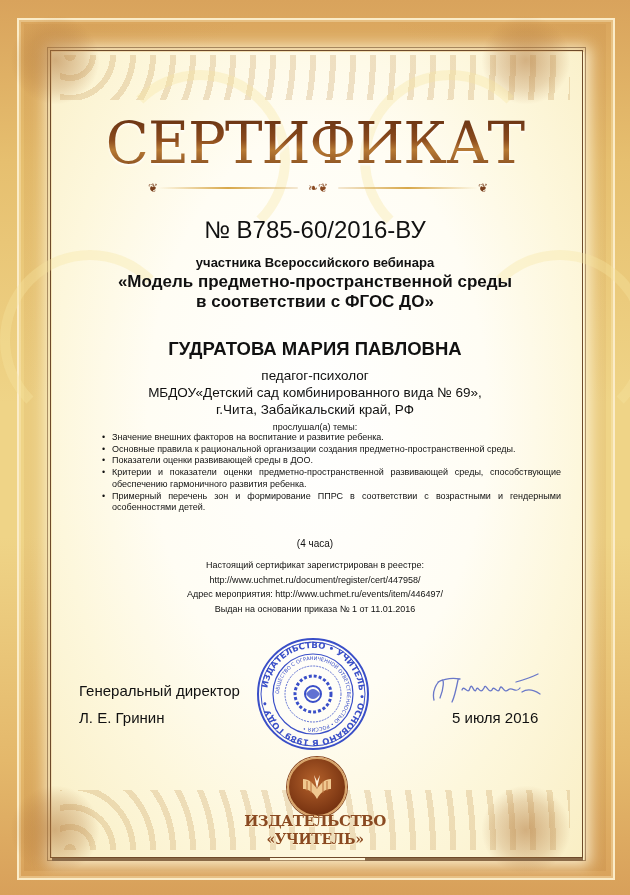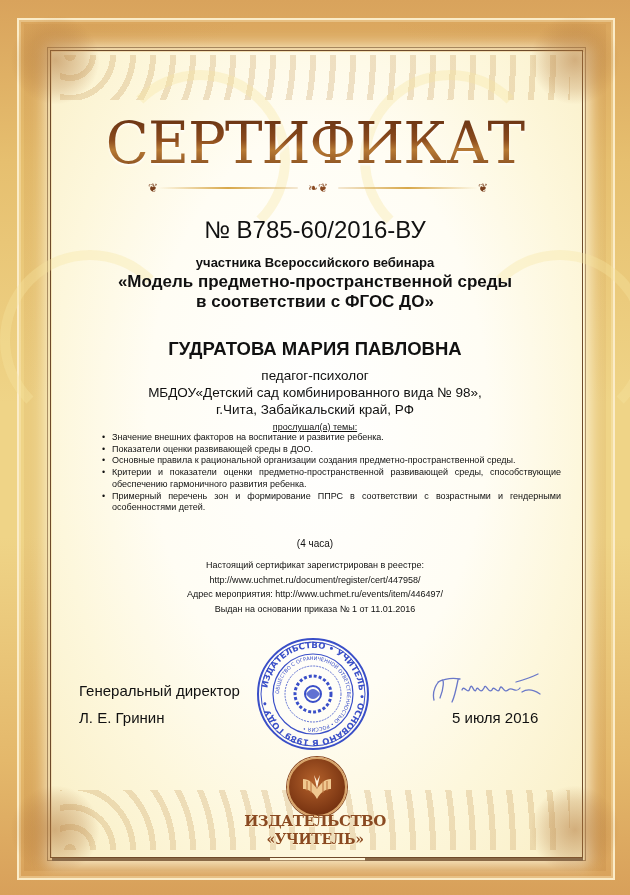--- a/index.html
+++ b/index.html
@@ -1,21 +1,21 @@
 <!DOCTYPE html>
 <html><head>
   <meta charset="utf-8">
   <style>
     html, body { margin: 0; padding: 0; }
     body {
       width: 630px; height: 895px; overflow: hidden; position: relative;
       font-family: "Liberation Sans", sans-serif; color: #111;
       background: linear-gradient(180deg, #d9a35c 0%, #e6bf6f 18%, #efd487 45%, #efd487 60%, #e4b86b 85%, #d8a05a 100%);
     }
-    .cert { position: absolute; left: 0; top: 0; width: 630px; height: 895px; }
+    .cert { position: absolute; left: 0; top: 0; width: 581px; height: 895px; }
     .outer-line {
       position: absolute; left: 17px; top: 18px; width: 594px; height: 858px;
       border: 2px solid #fbecc8; box-shadow: inset 0 0 0 2px rgba(255,240,200,0.35);
     }
     .ornament-band {
       position: absolute; left: 24px; top: 24px; width: 582px; height: 847px;
       background:
         radial-gradient(ellipse at 50% 40%, rgba(255,255,255,0.0) 50%, rgba(190,130,60,0.25) 100%);
     }
     .paper {
@@ -78,21 +78,21 @@
     .flourish-end { position: absolute; top: 1px; color: #7a3f1d; font-size: 12px; line-height: 14px; }
     .flourish-end.l { left: 0; }
     .flourish-end.r { right: 0; }
 
     .center-block { position: absolute; left: 60px; width: 510px; text-align: center; }
     .cert-number { top: 216px; font-size: 24px; }
     .subtitle { top: 255px; font-size: 13px; font-weight: bold; }
     .event-title { top: 272px; font-size: 17px; font-weight: bold; line-height: 20px; }
     .person-name { top: 338px; font-size: 18.5px; font-weight: bold; }
     .position { top: 367px; font-size: 13.5px; line-height: 17px; }
-    .listened { top: 422px; font-size: 9px; text-decoration: underline; }
+    .listened { top: 422px; font-size: 9px; }
 
     .topics {
       position: absolute; left: 101px; top: 432px; width: 460px;
       list-style: none; margin: 0; padding: 0; font-size: 9px; line-height: 11.7px;
     }
     .topics li { position: relative; padding-left: 11px; text-align: justify; }
     .topics li::before { content: "•"; position: absolute; left: 1px; top: 0; }
 
     .hours { top: 538px; font-size: 10px; }
     .registry { top: 558px; font-size: 9px; line-height: 14.5px; }
@@ -161,30 +161,30 @@
   <div class="center-block cert-number">№ В785-60/2016-ВУ</div>
   <div class="center-block subtitle">участника Всероссийского вебинара</div>
   <div class="center-block event-title">
     <div>«Модель предметно-пространственной среды</div>
     <div>в соответствии с ФГОС ДО»</div>
   </div>
 
   <div class="center-block person-name">ГУДРАТОВА МАРИЯ ПАВЛОВНА</div>
   <div class="center-block position">
     <div>педагог-психолог</div>
-    <div>МБДОУ«Детский сад комбинированного вида № 98»,</div>
+    <div>МБДОУ«Детский сад комбинированного вида № 69»,</div>
     <div>г.Чита, Забайкальский край, РФ</div>
   </div>
 
   <div class="center-block listened">прослушал(а) темы:</div>
 
   <ul class="topics">
     <li>Значение внешних факторов на воспитание и развитие ребенка.</li>
+    <li>Основные правила к рациональной организации создания предметно-пространственной среды.</li>
     <li>Показатели оценки развивающей среды в ДОО.</li>
-    <li>Основные правила к рациональной организации создания предметно-пространственной среды.</li>
     <li>Критерии и показатели оценки предметно-пространственной развивающей среды, способствующие обеспечению гармоничного развития ребенка.</li>
     <li>Примерный перечень зон и формирование ППРС в соответствии с возрастными и гендерными особенностями детей.</li>
   </ul>
 
   <div class="center-block hours">(4 часа)</div>
 
   <div class="center-block registry">
     <div>Настоящий сертификат зарегистрирован в реестре:</div>
     <div>http://www.uchmet.ru/document/register/cert/447958/</div>
     <div>Адрес мероприятия: http://www.uchmet.ru/events/item/446497/</div>

